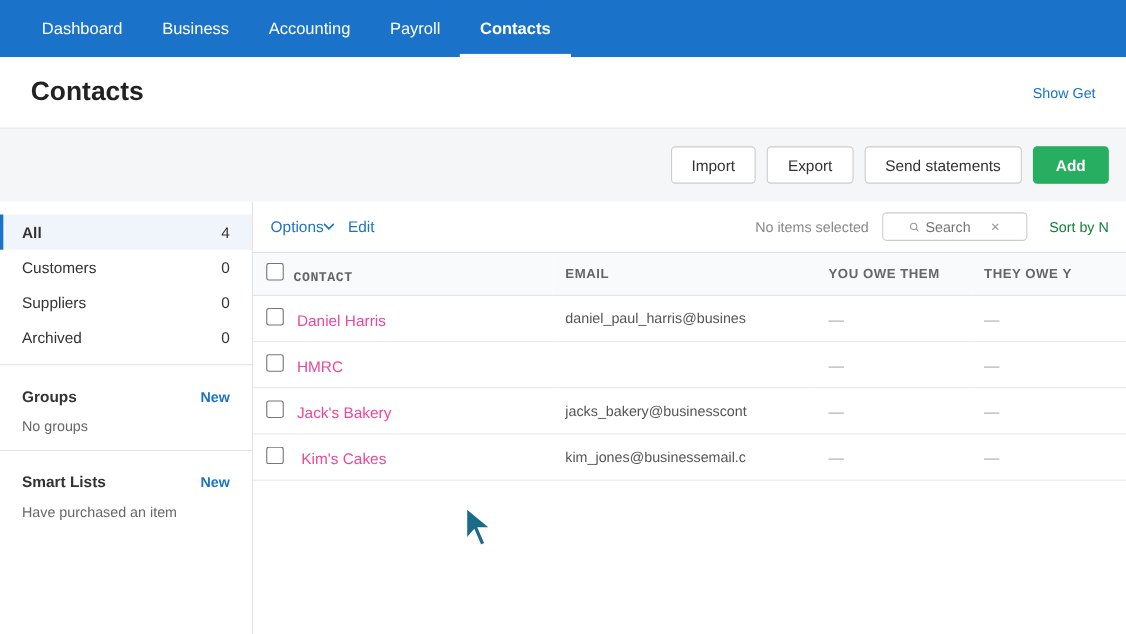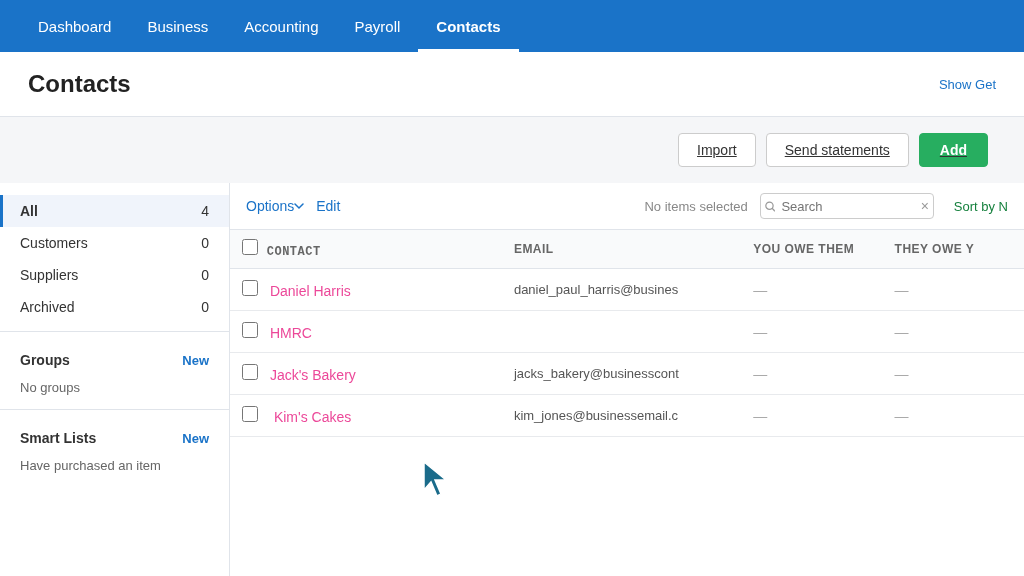--- a/index.html
+++ b/index.html
@@ -10,21 +10,21 @@
     .nav-item { color: #fff; font-size: 15px; font-weight: 500; padding: 0 18px; height: 52px; display: flex; align-items: center; cursor: pointer; position: relative; }
     .nav-item.active { font-weight: 700; }
     .nav-item.active::after { content: ''; position: absolute; bottom: 0; left: 0; right: 0; height: 3px; background: #fff; }
 
     
     .page-header { background: #fff; padding: 18px 28px; display: flex; align-items: center; justify-content: space-between; border-bottom: 1px solid #e0e4ea; }
     .page-title { font-size: 24px; font-weight: 600; color: #222; }
     .show-get { font-size: 13px; color: #1a73c8; cursor: pointer; }
 
     
-    .toolbar { padding: 16px 36px; display: flex; align-items: center; justify-content: flex-end; gap: 10px; background: #f5f6f8; text-decoration: underline; }
+    .toolbar { padding: 16px 16px; display: flex; align-items: center; justify-content: flex-end; gap: 10px; background: #f5f6f8; }
     .btn { padding: 8px 18px; border-radius: 4px; font-size: 14px; cursor: pointer; border: 1px solid #ccc; background: #fff; color: #333; }
     .btn-green { background: #27ae60; color: #fff; border-color: #27ae60; font-weight: 600; padding: 8px 20px; }
 
     
     .main { display: flex; height: calc(576px - 52px - 65px - 56px); overflow: hidden; }
 
     
     .sidebar { width: 230px; background: #fff; border-right: 1px solid #e0e4ea; padding: 12px 0; flex-shrink: 0; }
     .sidebar-item { padding: 8px 20px; cursor: pointer; color: #333; display: flex; align-items: center; justify-content: space-between; font-size: 14px; gap: 12px; }
     .sidebar-item.active { border-left: 3px solid #1a73c8; background: #f0f4fb; font-weight: 600; padding-left: 17px; }
@@ -36,21 +36,21 @@
 
     
     .content { flex: 1; overflow: hidden; background: #fff; }
 
     
     .content-toolbar { display: flex; align-items: center; padding: 10px 16px; border-bottom: 1px solid #e0e4ea; gap: 12px; background: #fff; }
     .options-btn { display: flex; align-items: center; gap: 0; color: #1a73c8; font-size: 14px; cursor: pointer; }
     .options-btn svg { width: 10px; height: 10px; }
     .edit-btn { color: #1a73c8; font-size: 14px; cursor: pointer; }
     .no-items { color: #888; font-size: 13px; margin-left: auto; }
-    .search-box { display: flex; align-items: center; border: 1px solid #ccc; border-radius: 4px; padding: 4px 4px; gap: 6px; width: 174px; }
+    .search-box { display: flex; align-items: center; border: 1px solid #ccc; border-radius: 4px; padding: 4px 24px; gap: 6px; width: 132px; }
     .search-box input { border: none; outline: none; font-size: 13px; width: 100%; }
     .search-clear { color: #999; cursor: pointer; font-size: 14px; }
     .sort-by { color: #15803d; font-size: 13px; margin-left: 8px; white-space: nowrap; }
 
     
     .table { width: 100%; border-collapse: collapse; }
     .table th { background: #f9fafb; text-align: left; padding: 9px 12px; font-size: 12px; font-weight: 600; color: #666; text-transform: uppercase; letter-spacing: 0.04em; border-bottom: 1px solid #e0e4ea; }
     .table td { padding: 11px 12px; border-bottom: 1px solid #e8eaed; vertical-align: middle; }
     .contact-link { color: #ec4899; cursor: pointer; text-decoration: none; font-size: 14px; }
     .email-cell { color: #555; font-size: 13px; }
@@ -74,20 +74,21 @@
   </div>
 </nav>
 
 <div class="page-header">
   <h1 class="page-title">Contacts</h1>
   <span class="show-get">Show Get</span>
 </div>
 
 <div class="toolbar">
   <button class="btn">Import</button>
+  <button class="btn">Export</button>
   <button class="btn">Send statements</button>
   <button class="btn btn-green">Add</button>
 </div>
 
 <div class="main">
 
   <div class="sidebar">
     <div class="sidebar-item active">
       <span>All</span>
       <span class="badge">4</span>

